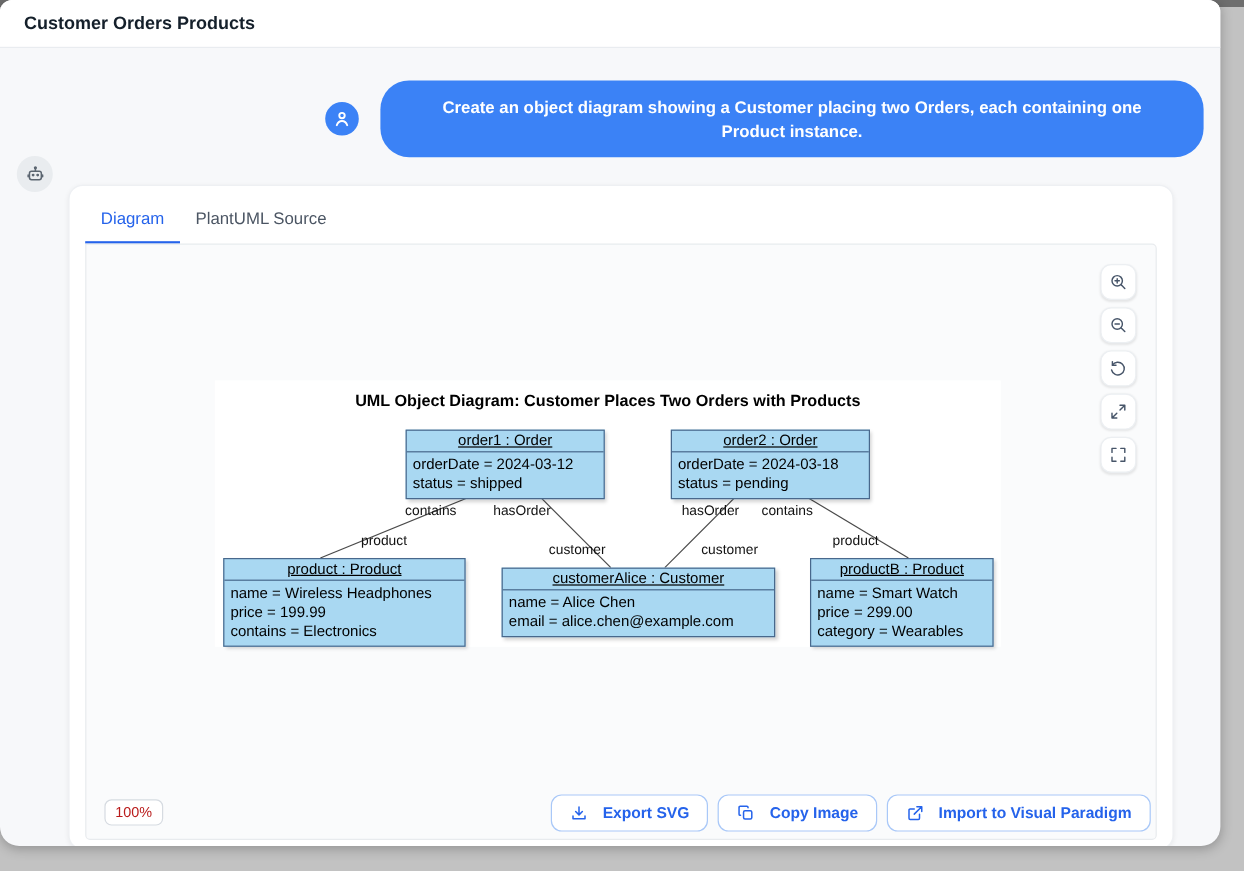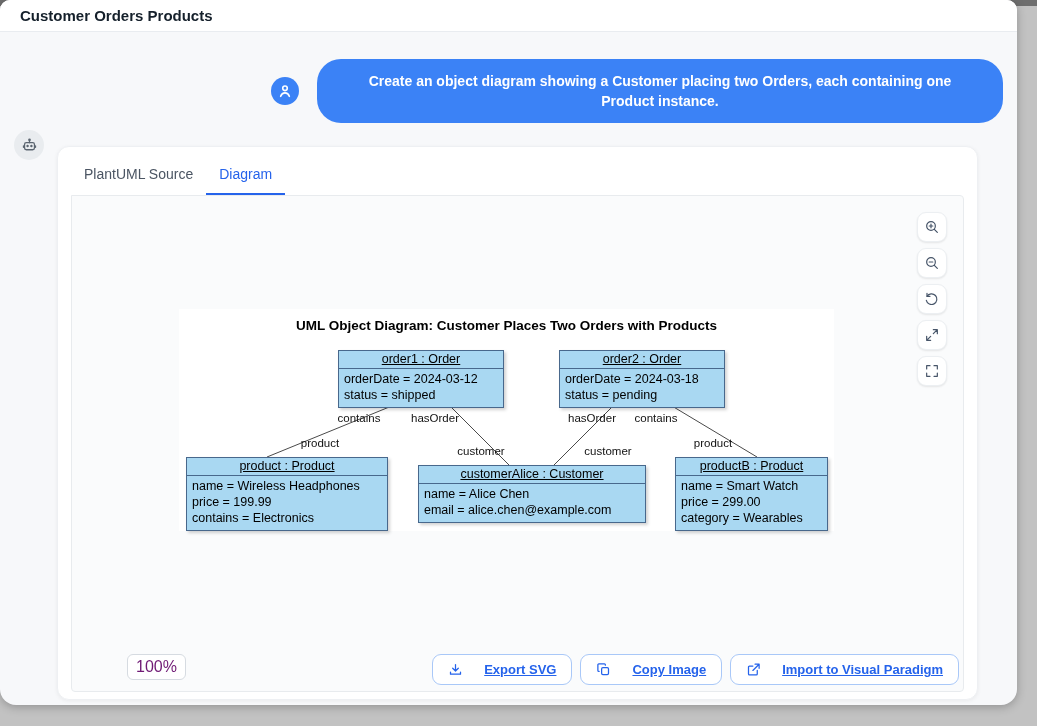--- a/index.html
+++ b/index.html
@@ -7,21 +7,21 @@
   body {
     background:linear-gradient(#6e6e6e 0px, #6e6e6e 6px, #c2c2c2 6px);
     position:relative; overflow:hidden;
   }
   .window {
     position:absolute; left:0; top:0; width:1017px; height:705px;
     background:#f7f8fa; border-radius:10px 10px 16px 16px; overflow:hidden;
     box-shadow:0 2px 10px rgba(0,0,0,.25);
   }
   .app-header {
-    height:32px; background:#ffffff; border-bottom:1px solid #e9ecf0;
+    height:40px; background:#ffffff; border-bottom:1px solid #e9ecf0;
     display:flex; align-items:center; padding-left:20px;
   }
   .app-title { font-size:15px; font-weight:bold; color:#15202b; }
 
   .chat-row {
     margin-top:27px; display:flex; justify-content:flex-end; align-items:center;
     gap:18px; padding-right:14px;font-weight:bold;
   }
   .avatar {
     width:28px; height:28px; border-radius:50%; background:#3b82f6;
@@ -57,21 +57,21 @@
   .zoom-controls {
     position:absolute; right:16px; top:16px; display:flex; flex-direction:column; gap:6px;
   }
   .zoom-btn {
     width:30px; height:30px; background:#fff; border:1px solid #eceff2; border-radius:9px;
     box-shadow:0 1px 2px rgba(0,0,0,.09); display:flex; align-items:center; justify-content:center;
     cursor:pointer; color:#475569;
   }
   .zoom-badge {
     position:absolute; left:15px; bottom:11px; background:#fff; border:1px solid #d6dbe1;
-    border-radius:6px; padding:3px 8px; font-size:16px; color:#701a75;margin-left:40px;
+    border-radius:6px; padding:3px 8px; font-size:12px; color:#b91c1c;
   }
 
   .uml-diagram {
     position:absolute; left:107px; top:113px; width:655px; height:222px; background:#ffffff;
   }
   .uml-title {
     position:absolute; top:9px; left:0; width:100%; text-align:center;
     font-size:13.5px; font-weight:bold; color:#000;
   }
   .uml-svg { position:absolute; left:0; top:0; width:655px; height:222px; pointer-events:none; }
@@ -86,23 +86,23 @@
   .uml-label {
     position:absolute; transform:translate(-50%,-50%); font-size:11.5px; color:#111;
     white-space:nowrap;
     margin-left:13px;
   }
 
   .footer-actions {
     position:absolute; right:18px; bottom:14px; display:flex; gap:8px;
   }
   .action-btn {
-    display:inline-flex; align-items:center; gap:21px; height:31px; padding:0 15px;
+    display:inline-flex; align-items:center; gap:12px; height:31px; padding:0 15px;
     background:#fff; border:1px solid #a9c8f8; border-radius:9px; color:#2563eb;
-    font-size:13px; font-weight:600; cursor:pointer; font-family:"Liberation Sans",sans-serif;text-decoration:underline;
+    font-size:13px; font-weight:600; cursor:pointer; font-family:"Liberation Sans",sans-serif;
   }
   .icon { display:inline-flex; }
 </style>
 </head>
 <body>
 
 <div class="window">
 
   <div class="app-header">
     <div class="app-title">Customer Orders Products</div>
@@ -129,22 +129,22 @@
         <circle cx="9.3" cy="12.6" r="0.8" fill="#5b6570"></circle>
           <circle cx="14.7" cy="12.6" r="0.8" fill="#5b6570"></circle>
         <path d="M3.5 12.5v2M20.5 12.5v2"></path>
       </svg>
     </span>
   </button>
 
   <div class="card">
 
     <div class="tabs">
+      <button class="tab active">Diagram</button>
       <button class="tab">PlantUML Source</button>
-      <button class="tab active">Diagram</button>
     </div>
 
     <div class="canvas">
 
       <div class="uml-diagram">
         <svg class="uml-svg" viewBox="0 0 655 222">
             <line x1="220" y1="94" x2="88" y2="148" stroke="#4a4a4a" stroke-width="1"></line>
             <line x1="268" y1="94" x2="330" y2="156" stroke="#4a4a4a" stroke-width="1"></line>
             <line x1="437" y1="94" x2="375" y2="156" stroke="#4a4a4a" stroke-width="1"></line>
             <line x1="488" y1="94" x2="578" y2="148" stroke="#4a4a4a" stroke-width="1"></line>

